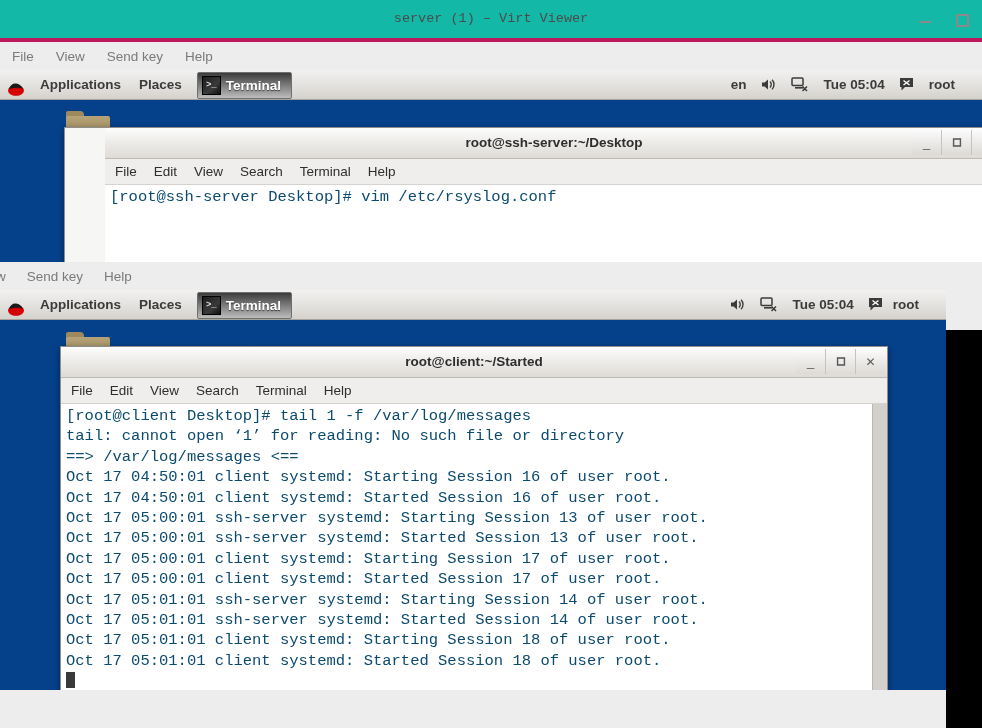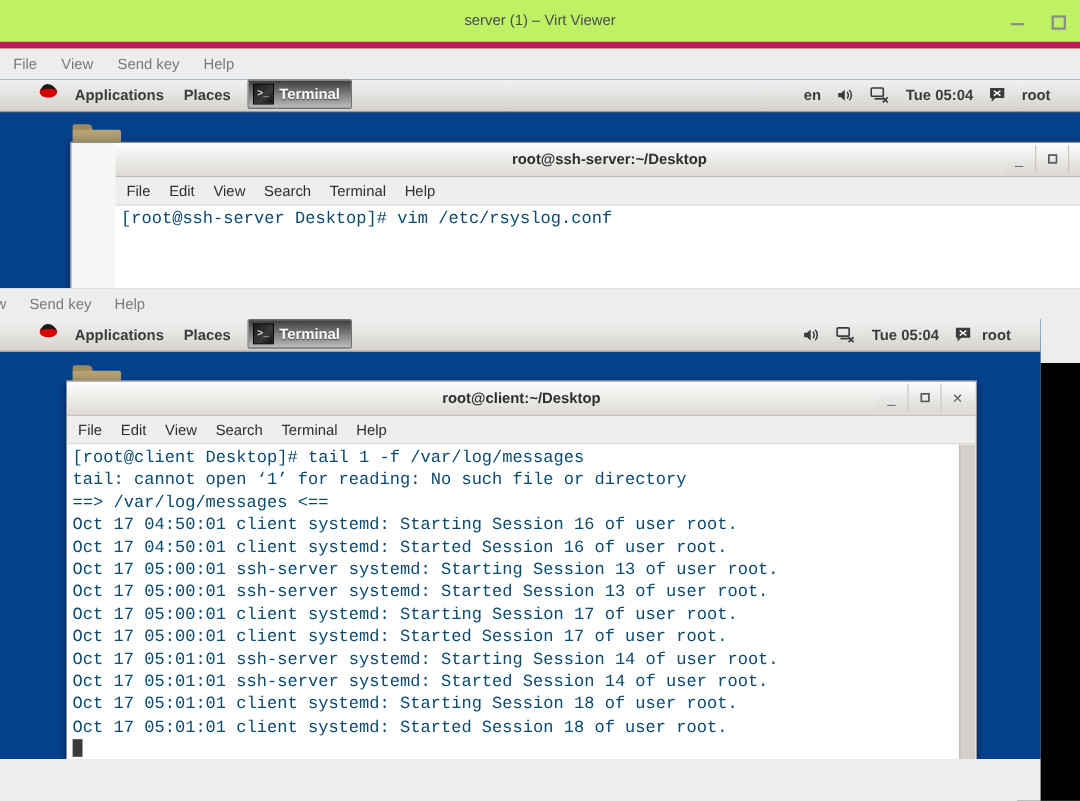--- a/index.html
+++ b/index.html
@@ -22,22 +22,23 @@
 
   
   .vv-window {
     position: absolute;
     background: #ededed;
     overflow: hidden;
   }
   .vv-titlebar {
     position: relative;
     height: 38px;
-    background: #bef264;
-    border-bottom: 6px solid #be185d;
+    background: #14b8a6;
+    border-bottom: 4px solid #be185d;
+    font-family: Liberation Mono, monospace;
   }
   .vv-title {
     position: absolute;
     left: 0; right: 0; top: 0;
     line-height: 38px;
     text-align: center;
     font-size: 13.5px;
     color: #4c4c4c;
   }
   .vv-winbtns {
@@ -95,23 +96,22 @@
     background: linear-gradient(to bottom, #f2f1f0 0%, #e3e1de 55%, #d5d2cd 100%);
     border-bottom: 1px solid #a5a19b;
     display: flex;
     align-items: center;
     font-size: 13.5px;
     color: #3b3b3b;
     font-weight: bold;
   }
   .panel-left {
     display: flex;
-    align-items: flex-start;
+    align-items: flex-end;
     height: 100%;
-    padding-left: 28px;
   }
   .rh-logo {
     width: 20px; height: 20px;
     margin: 0 5px 0 6px;
     position: relative;
   }
   .panel-item {
     padding: 0 9px;
     line-height: 29px;
     white-space: nowrap;
@@ -435,21 +435,21 @@
         </div>
       </div>
 
       <div class="folder" style="left:66px; top:42px;">
         <div class="tab"></div>
         <div class="body"></div>
       </div>
 
       <div class="term-win" style="left:60px; top:56px; width:826px; height:344px;">
         <div class="term-title">
-          <div class="term-title-text">root@client:~/Desktop</div>
+          <div class="term-title-text">root@client:~/Started</div>
           <div class="term-ctrls">
             <div class="tc min">
               <span class="g">_</span>
             </div>
             <div class="tc">
               <span class="g">
                 <svg width="9" height="9" viewBox="0 0 9 9">
                     <rect x="1" y="1" width="7" height="7" fill="none" stroke="#5a5a5a" stroke-width="1.6"></rect>
                   </svg>
               </span>

